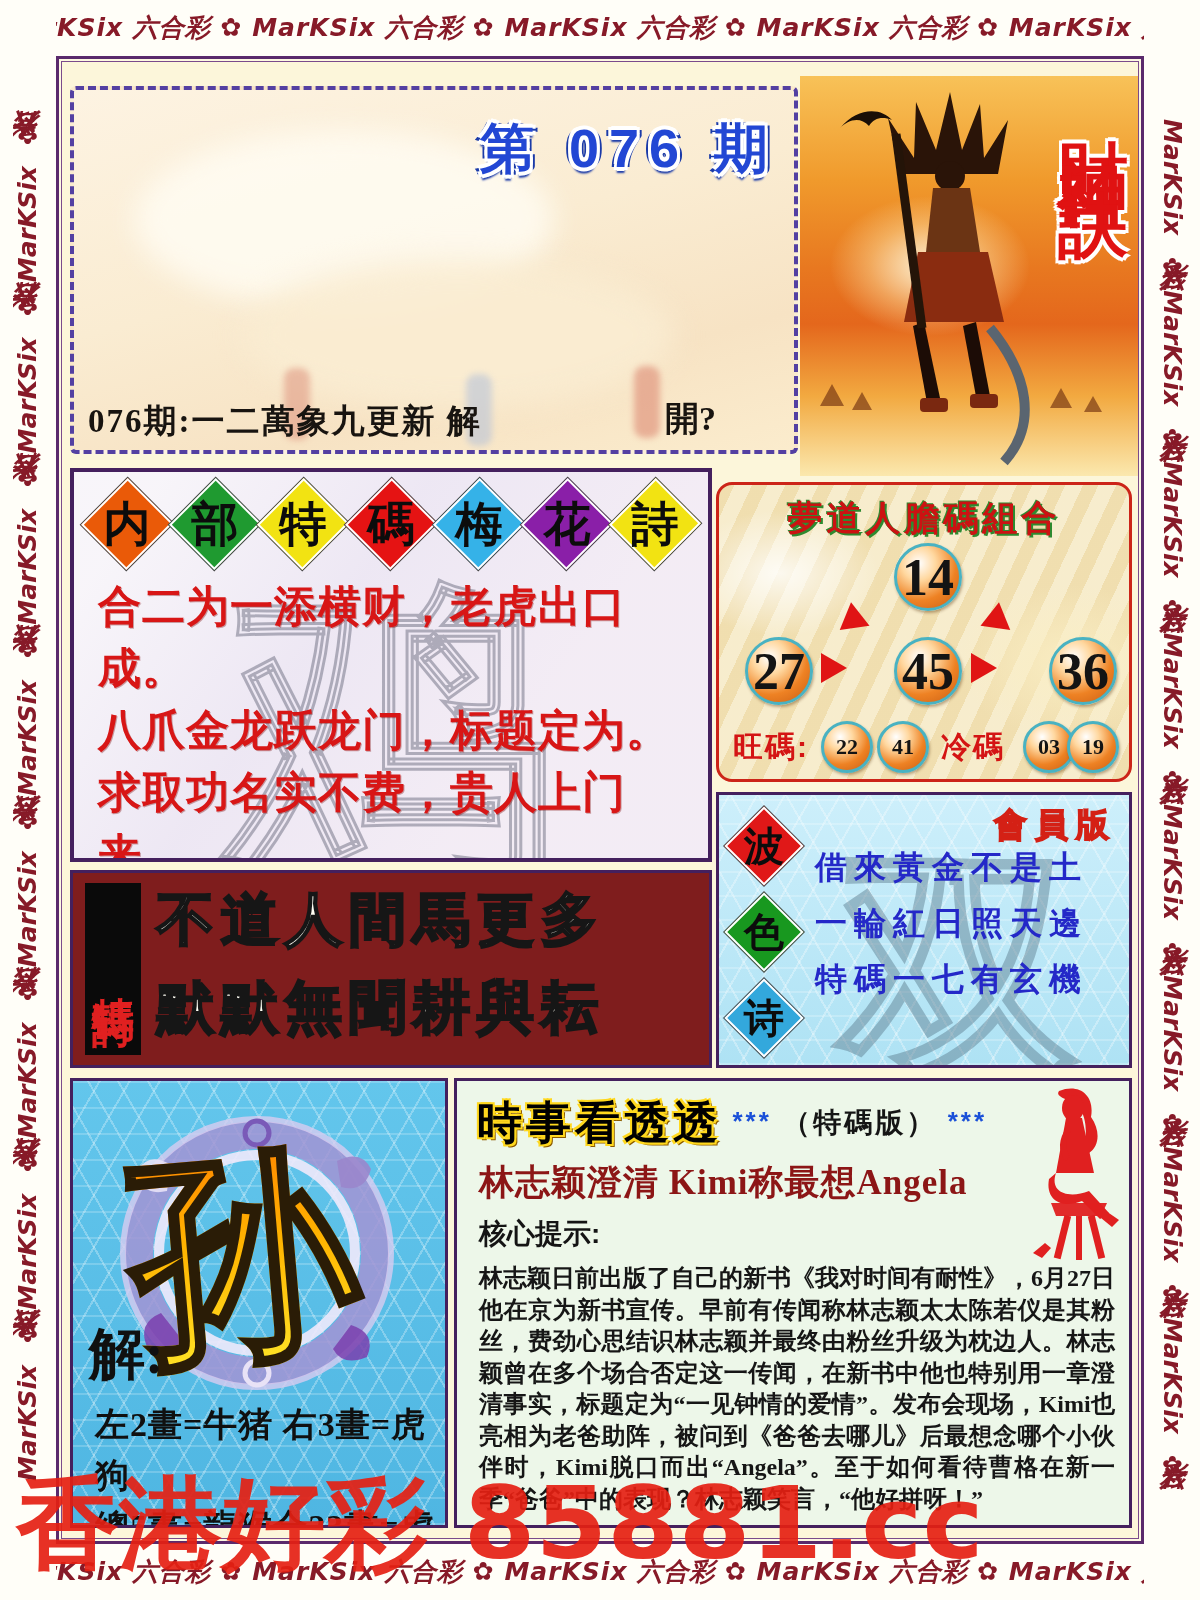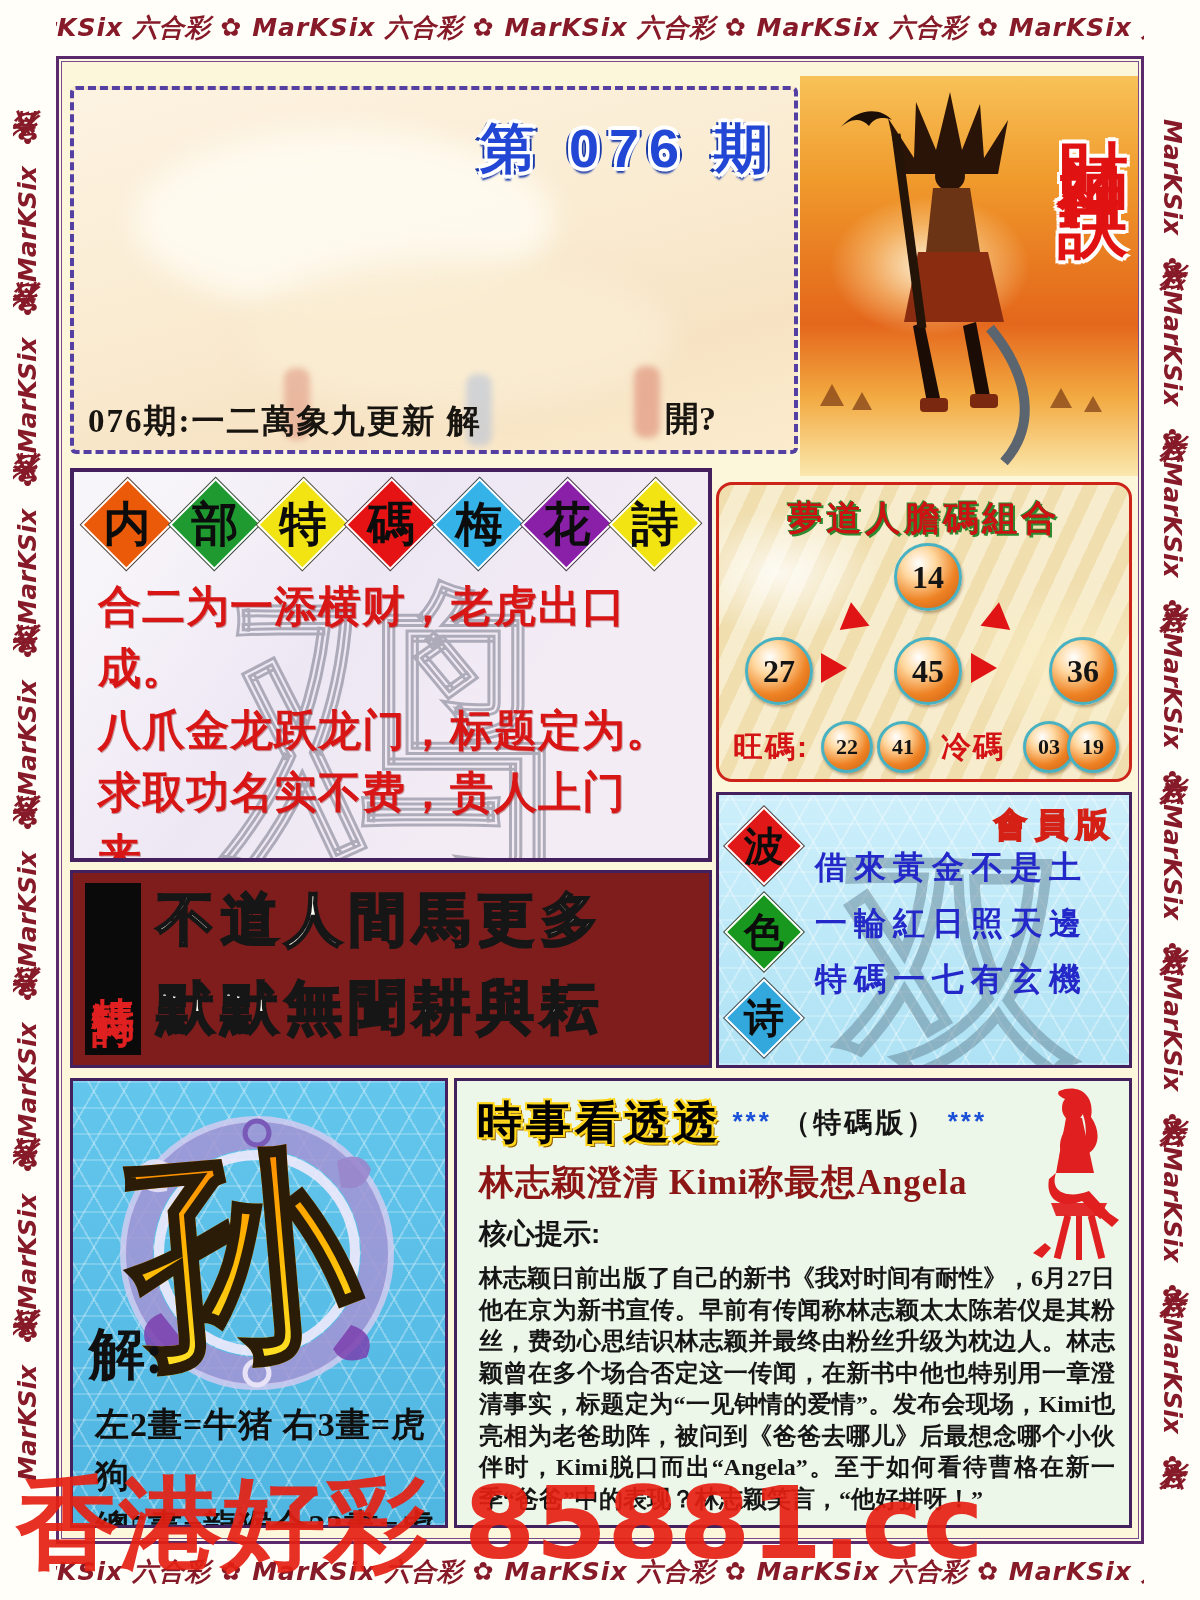--- a/index.html
+++ b/index.html
@@ -68,21 +68,21 @@
        radial-gradient(140px 90px at 15% 30%,rgba(255,255,255,.8),transparent 70%),
        radial-gradient(160px 110px at 85% 60%,rgba(250,238,196,.9),transparent 70%),
        repeating-linear-gradient(115deg,rgba(233,206,140,.35) 0 14px,rgba(250,242,216,.5) 14px 30px),#f4e7c2;}
   .md-title{position:absolute;left:0;right:0;top:10px;text-align:center;font-size:35px;font-weight:900;
      color:#cc1212;letter-spacing:4px;font-family:"Liberation Serif",serif;
      text-shadow:2px 2px 0 #2e8a30,-1px -1px 0 #2e8a30;}
   .ball{position:absolute;border-radius:50%;display:flex;align-items:center;justify-content:center;
      background:radial-gradient(circle at 35% 28%,#ffffff 0%,#ffd8a0 28%,#ee8224 62%,#c85c12 100%);
      border:3px solid #49b2c2;color:#141414;font-weight:900;font-family:"Liberation Serif",serif;
      box-shadow:1px 2px 3px rgba(90,50,10,.4);}
-  .ball-l{width:62px;height:62px;font-size:32px;}
+  .ball-l{width:62px;height:62px;font-size:52px;}
   .ball-s{width:46px;height:46px;font-size:22px;}
   .arr{position:absolute;width:0;height:0;border-left:26px solid #e01414;
        border-top:15px solid transparent;border-bottom:15px solid transparent;}
   .md-label{position:absolute;font-size:30px;font-weight:900;color:#d41414;letter-spacing:2px;}
   
   .bose{left:716px;top:792px;width:416px;height:276px;border:3px solid #44205e;
      background:
       repeating-linear-gradient(60deg,rgba(255,255,255,.3) 0 2px,transparent 2px 24px),
       repeating-linear-gradient(-60deg,rgba(255,255,255,.3) 0 2px,transparent 2px 24px),
       repeating-linear-gradient(0deg,rgba(255,255,255,.22) 0 2px,transparent 2px 24px),

